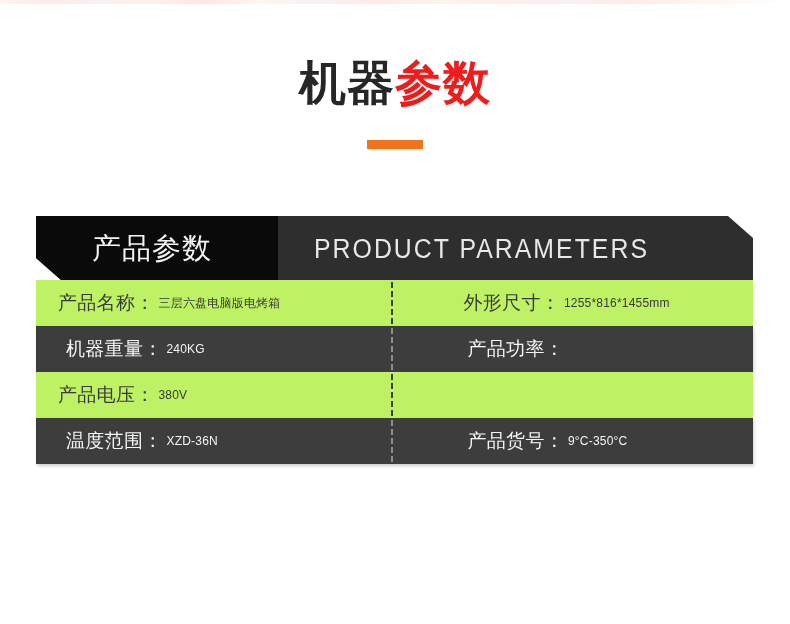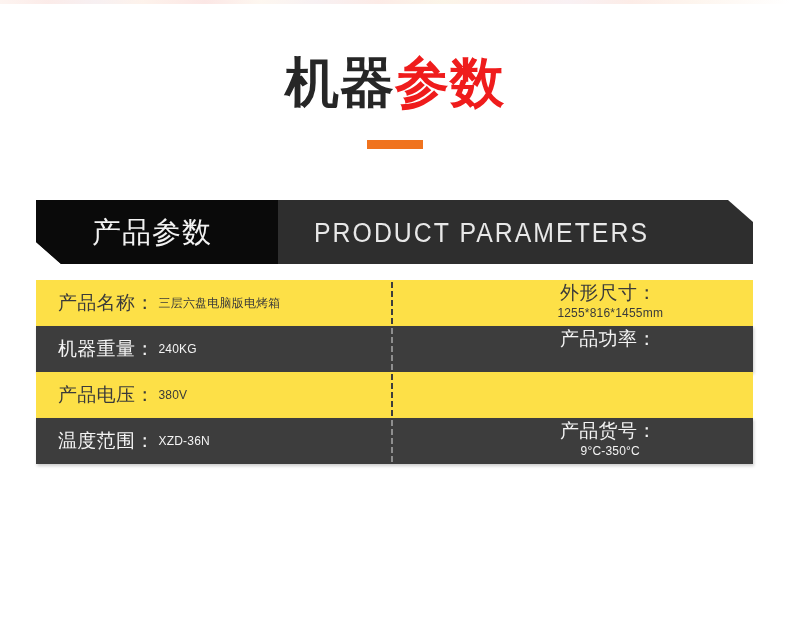--- a/index.html
+++ b/index.html
@@ -32,40 +32,40 @@
   
   .title-block {
     position: absolute;
     top: 44px;
     left: 0;
     width: 790px;
     text-align: center;
   }
   .title-text {
     font-family: "DejaVu Sans", "Liberation Sans", sans-serif;
-    font-size: 54px;
+    font-size: 47px;
     font-weight: bold;
     line-height: 78px;
     letter-spacing: 1px;
     white-space: nowrap;
   }
   .title-dark { color: #262626; }
   .title-red  { color: #ef1c1c; }
   .title-rule {
     width: 56px;
     height: 9px;
     background: #f0731e;
     margin: 18px auto 0 auto;
   }
 
   
   .param-header {
     position: absolute;
     left: 36px;
-    top: 200px;
+    top: 216px;
     width: 717px;
     height: 72px;
   }
   .hdr-right {
     position: absolute;
     left: 0; top: 0;
     width: 717px;
     height: 64px;
     background: #2e2e2e;
     -webkit-clip-path: polygon(0 0, 692px 0, 717px 22px, 717px 64px, 25px 64px, 0 42px);
@@ -112,35 +112,36 @@
   .param-table {
     position: absolute;
     left: 36px;
     top: 280px;
     width: 717px;
   }
   .param-row {
     position: relative;
     display: flex;
     height: 46px;
-    background: #fde047;
+    background: #bef264;
   }
   .param-row.shaded {
     background: #3d3d3d;
     box-shadow: 1px 2px 3px rgba(0,0,0,.20);
+    padding-left: 8px;
   }
   .param-cell {
     flex: 0 0 50%;
     display: flex;
     align-items: center;
     padding-left: 22px;
     box-sizing: border-box;
     white-space: nowrap;
   }
-  .param-cell.right-cell { padding-left: 69px; flex-direction: column; }
+  .param-cell.right-cell { padding-left: 69px; }
 
   .p-label {
     font-family: "DejaVu Sans", "Liberation Sans", sans-serif;
     font-size: 19px;
     color: #3a3a3a;
     letter-spacing: .3px;
   }
   .p-value {
     font-family: "Liberation Sans", "DejaVu Sans", sans-serif;
     font-size: 12px;

